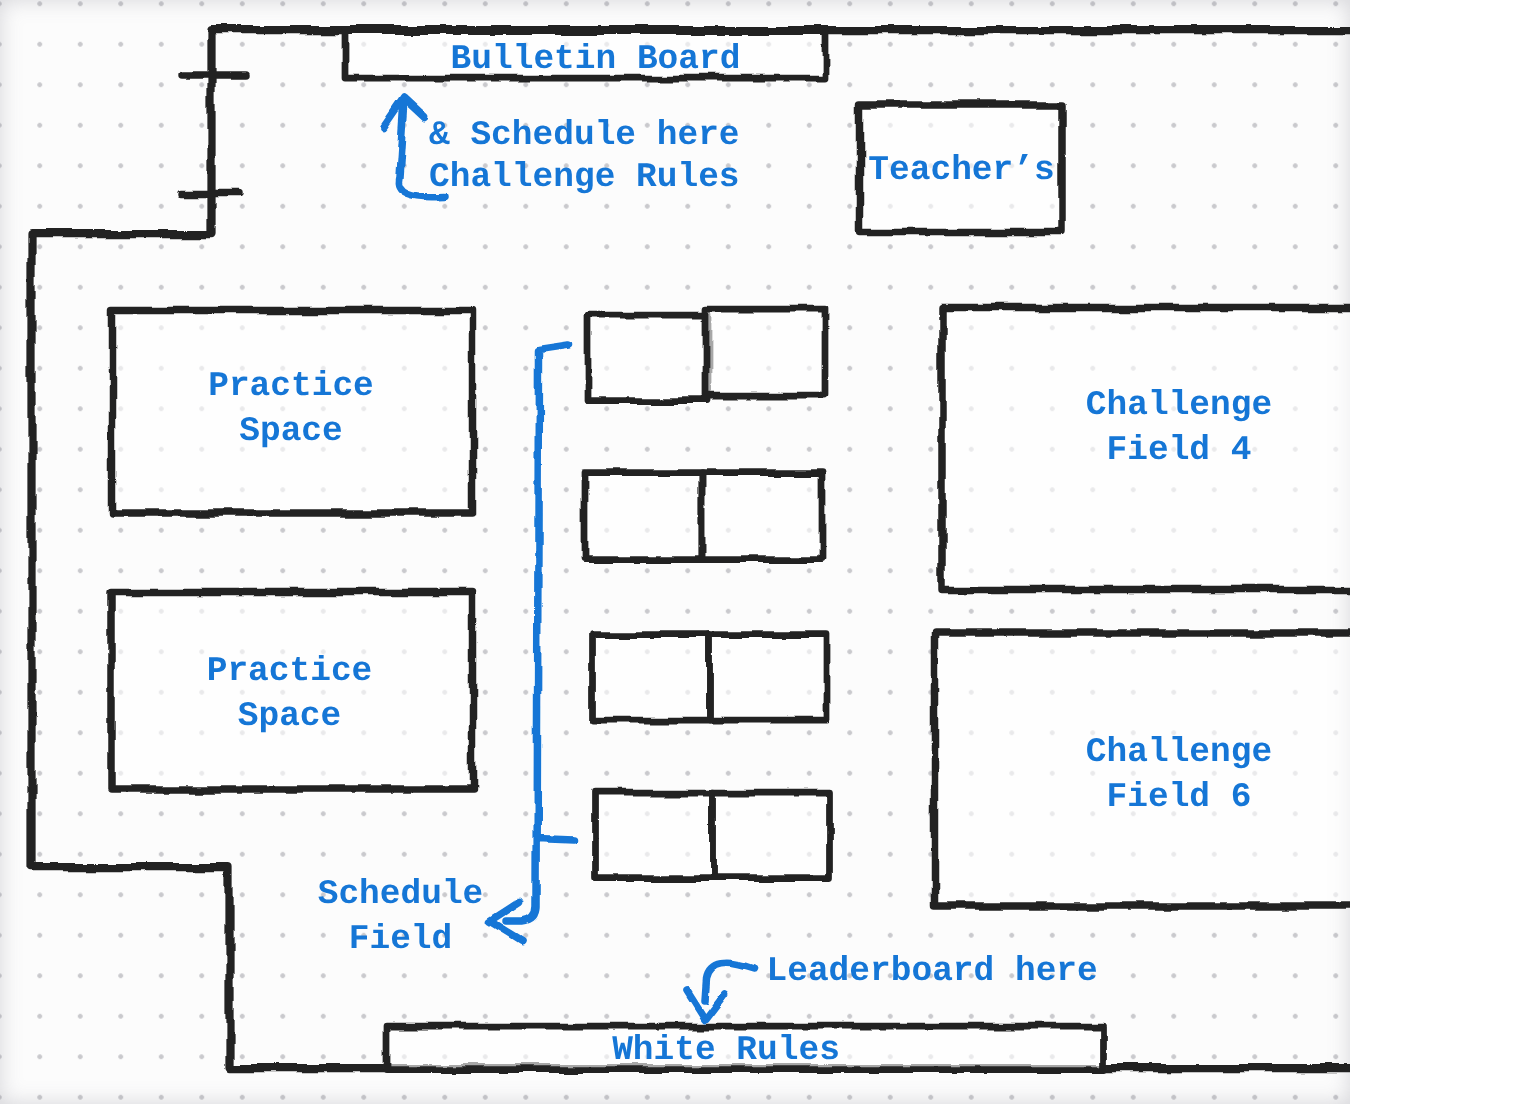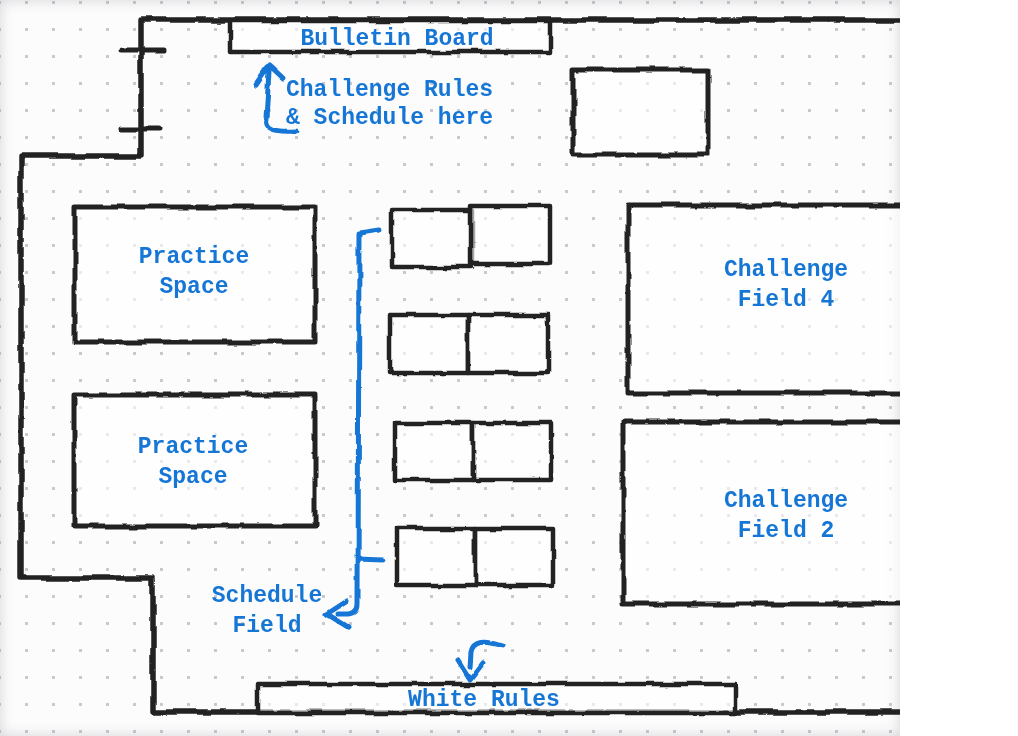--- a/index.html
+++ b/index.html
@@ -84,50 +84,54 @@
       <path d="M 379 230 L 359 233 L 358 604 Q 358 613 349 614 L 338 614 M 359 559 L 383 560 M 347 601 L 327 614 L 348 627"></path>
       <path d="M 503 646 Q 474 636 471 652 L 470 666 M 458 660 L 470 679 L 483 662"></path>
     </g>
   </svg>
 
   <div class="label center" style="left:397px; top:39px;">
     <span class="ln">Bulletin Board</span>
   </div>
 
   <div class="label note" style="left:286px; top:76px;">
+    <span class="ln">&amp; Schedule here</span>
     <span class="ln">Challenge Rules</span>
-    <span class="ln">&amp; Schedule here</span>
   </div>
 
   <div class="label center" style="left:641px; top:113px;">
+    <span class="ln">Teacher’s</span>
   </div>
 
   <div class="label center" style="left:194px; top:272px;">
     <span class="ln">Practice</span>
     <span class="ln">Space</span>
   </div>
 
   <div class="label center" style="left:193px; top:462px;">
     <span class="ln">Practice</span>
     <span class="ln">Space</span>
   </div>
 
   <div class="label center" style="left:786px; top:285px;">
     <span class="ln">Challenge</span>
     <span class="ln">Field 4</span>
   </div>
 
   <div class="label center" style="left:786px; top:516px;">
     <span class="ln">Challenge</span>
-    <span class="ln">Field 2</span>
+    <span class="ln">Field 6</span>
   </div>
 
   <div class="label center" style="left:267px; top:611px;">
     <span class="ln">Schedule</span>
     <span class="ln">Field</span>
   </div>
 
+  <div class="label" style="left:511px; top:634px; line-height:26px;">
+    <span class="ln">Leaderboard here</span>
+  </div>
 
   <div class="label center" style="left:484px; top:700px;">
     <span class="ln">White Rules</span>
   </div>
 
 </div>
 
 </body></html>

